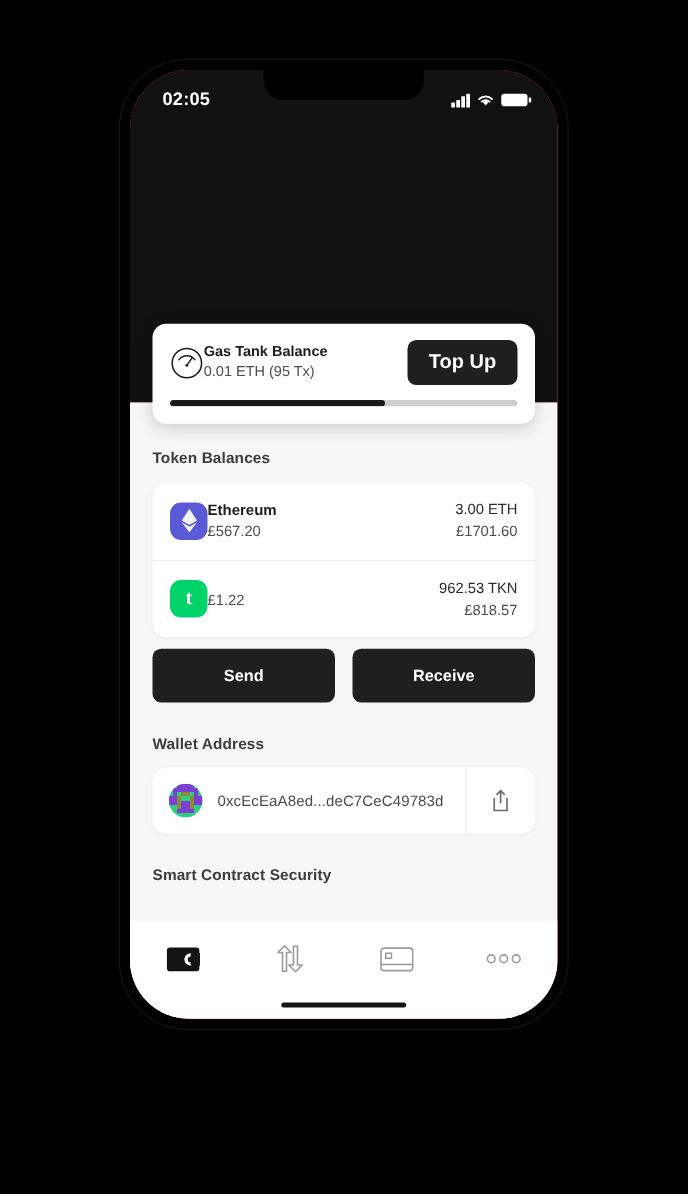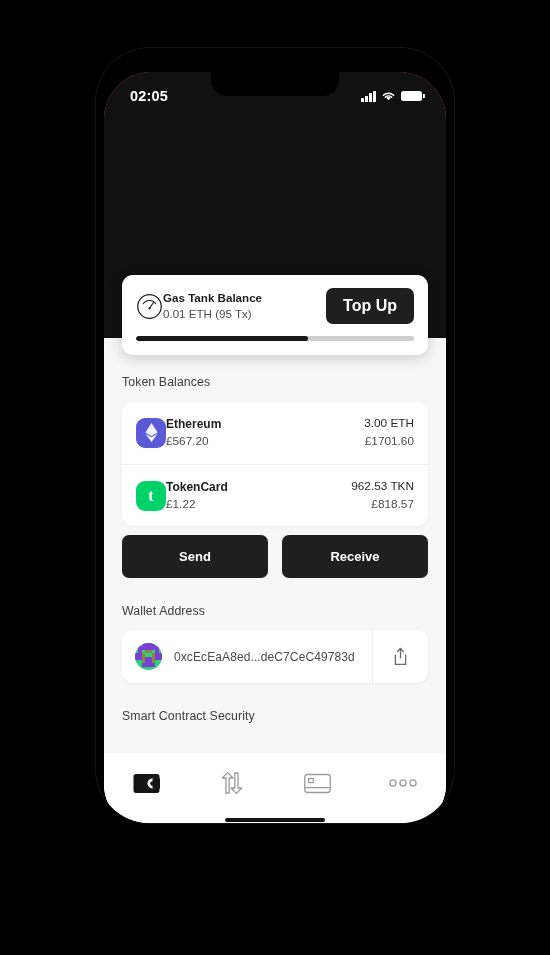--- a/index.html
+++ b/index.html
@@ -20,21 +20,21 @@
     position: absolute;
     left: 96px; top: 48px;
     width: 358px; height: 775px;
     background: #000;
     border-radius: 54px;
     box-shadow: 0 0 0 1px #141414;
     overflow: hidden;
   }
   .phone-screen {
     position: absolute;
-    left: 8px; top: 24px;
+    left: 8px; top: 8px;
     width: 342px; height: 759px;
     background: #ec4899;
     border-radius: 47px;
     overflow: hidden;
   }
 
   
   .notch {
     position: absolute;
     left: 50%; top: 0;
@@ -173,21 +173,21 @@
   .gas-bar span {
     display: block; height: 100%;
     background: #1a1a1a;
     border-radius: 3px;
   }
 
   
   .sec-label {
     font-size: 12.3px;
     color: #3c3c3c;
-    font-weight: 400;
+    font-weight: 700;
     letter-spacing: 0.1px;
   }
   .body-wrap {
     position: absolute;
     left: 0; top: 266px;
     width: 342px;
     z-index: 10;
     padding: 0 18px;
   }
   .lbl-tokens { margin-top: 37px; }
@@ -382,21 +382,20 @@
               <div class="tok-qty">3.00 ETH</div>
               <div class="tok-fiat">£1701.60</div>
             </div>
           </div>
 
           <div class="token-row">
             <div class="tok-icon" style="background:#00d26a">
               <span style="color:#fff;font-size:16px;font-weight:700;font-family:'Liberation Serif',serif;line-height:1;">t</span>
             </div>
             <div class="tok-main">
-              <div class="tok-name">TokenCard</div>
               <div class="tok-price">£1.22</div>
             </div>
             <div class="tok-right">
               <div class="tok-qty">962.53 TKN</div>
               <div class="tok-fiat">£818.57</div>
             </div>
           </div>
 
         </div>
 

